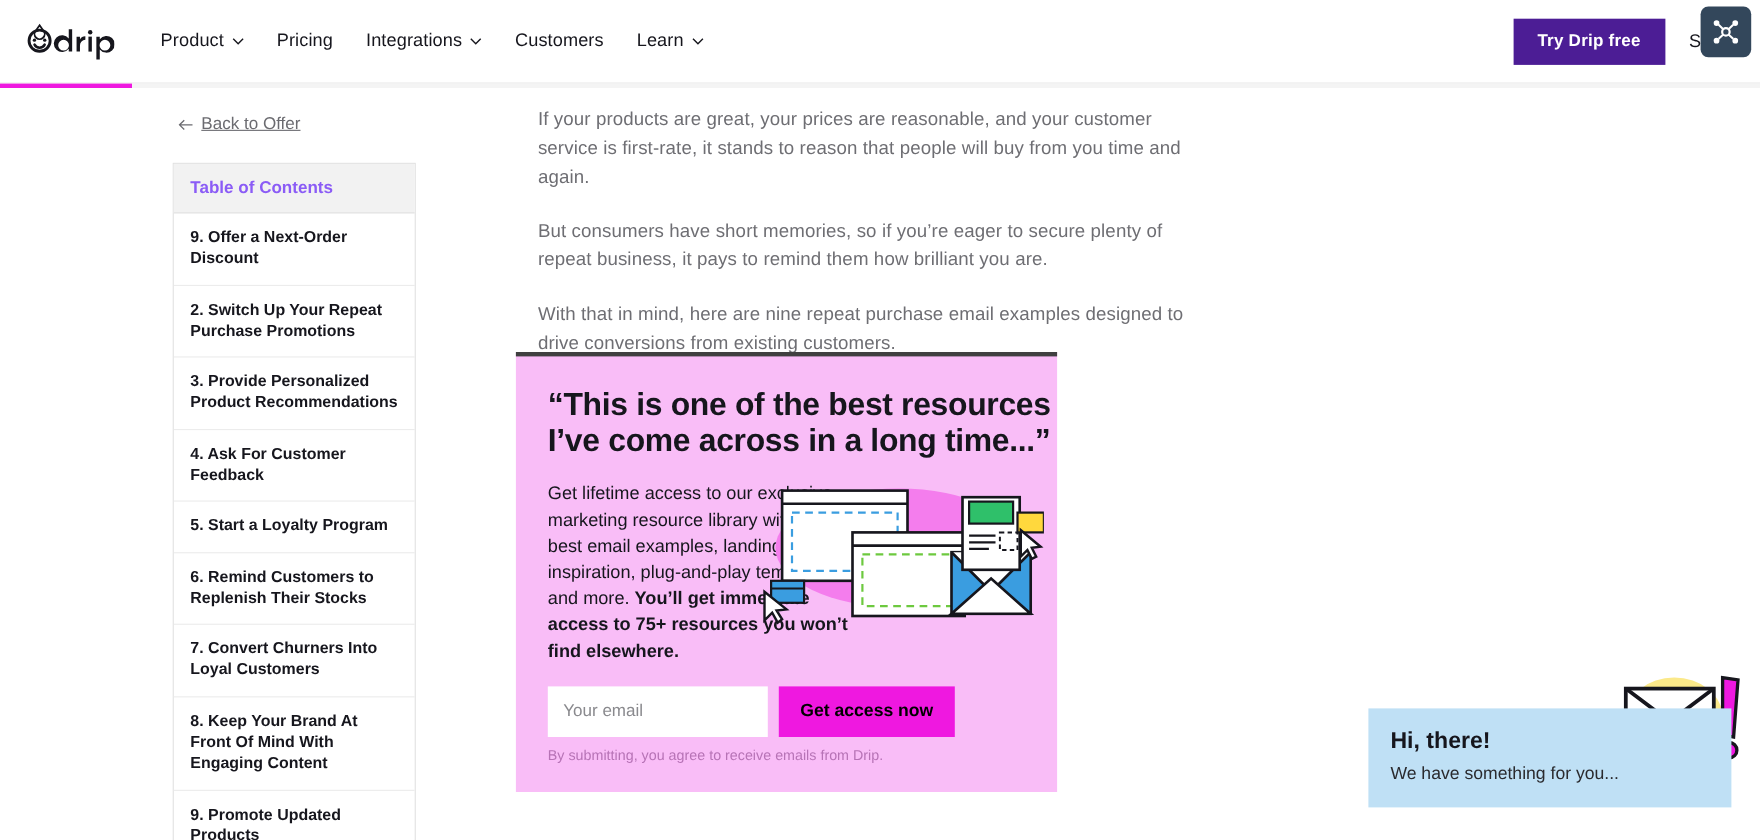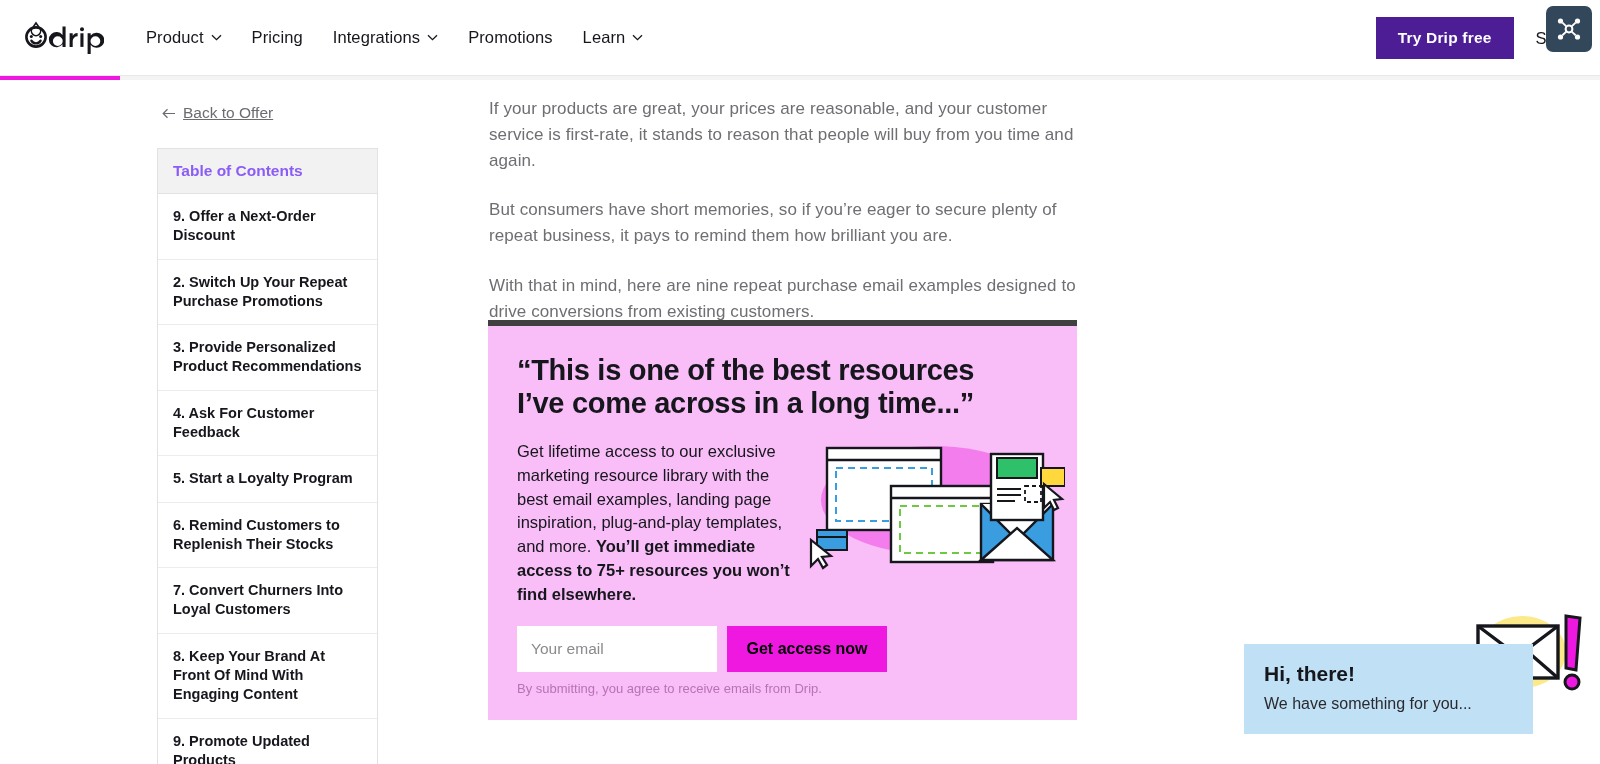--- a/index.html
+++ b/index.html
@@ -80,23 +80,23 @@
 
   
   .article { position: absolute; left: 489px; top: 96px; width: 590px; }
   .para {
     font-size: 17px; line-height: 1.52; color: #6e6e73;
     margin-bottom: 24px; letter-spacing: .1px;
   }
 
   
   .cta {
-    position: absolute; left: 488px; top: 320px;
-    width: 589px; height: 400px; background: #f9bdf7;
-    border-top: 6px solid #404040;
+    position: absolute; left: 469px; top: 320px;
+    width: 492px; height: 400px; background: #f9bdf7;
+    border-top: 4px solid #404040;
     overflow: hidden;
   }
   .cta-head {
     margin: 28px 0 0 29px; width: 470px;
     font-size: 29px; font-weight: bold; line-height: 1.14;
     color: #16161d; letter-spacing: -.3px;
   }
   .cta-body {
     position: absolute; left: 29px; top: 114px; width: 283px;
     font-size: 16.5px; line-height: 1.44; color: #16161d;
@@ -119,21 +119,21 @@
   }
   .disclaimer {
     position: absolute; left: 29px; top: 355px;
     font-size: 13px; color: #b773b6;
   }
   .cta-art { position: absolute; right: 12px; top: 108px; }
 
   
   .chat {
     position: absolute; left: 1244px; top: 644px;
-    width: 289px; height: 90px; background: #bfe0f5;
+    width: 330px; height: 90px; background: #bfe0f5;
     padding: 18px 20px;
   }
   .chat-title { font-size: 21px; font-weight: bold; color: #16161d; }
   .chat-sub { margin-top: 9px; font-size: 16px; color: #2a2a2e; }
   .chat-art { position: absolute; left: 1466px; top: 608px; }
 </style>
 </head>
 <body>
 
 <div class="page">
@@ -166,21 +166,21 @@
       <div class="nav-item">
         <span>Pricing</span>
       </div>
       <div class="nav-item">
         <span>Integrations</span>
         <svg class="chev" viewBox="0 0 11 7">
             <path d="M1 1.3 L5.5 5.7 L10 1.3" fill="none" stroke="#16161d" stroke-width="1.3"></path>
           </svg>
       </div>
       <div class="nav-item">
-        <span>Promotions</span>
+        <span>Customers</span>
       </div>
       <div class="nav-item">
         <span>Learn</span>
         <svg class="chev" viewBox="0 0 11 7">
             <path d="M1 1.3 L5.5 5.7 L10 1.3" fill="none" stroke="#16161d" stroke-width="1.3"></path>
           </svg>
       </div>
     </div>
 
     <div class="header-right">

